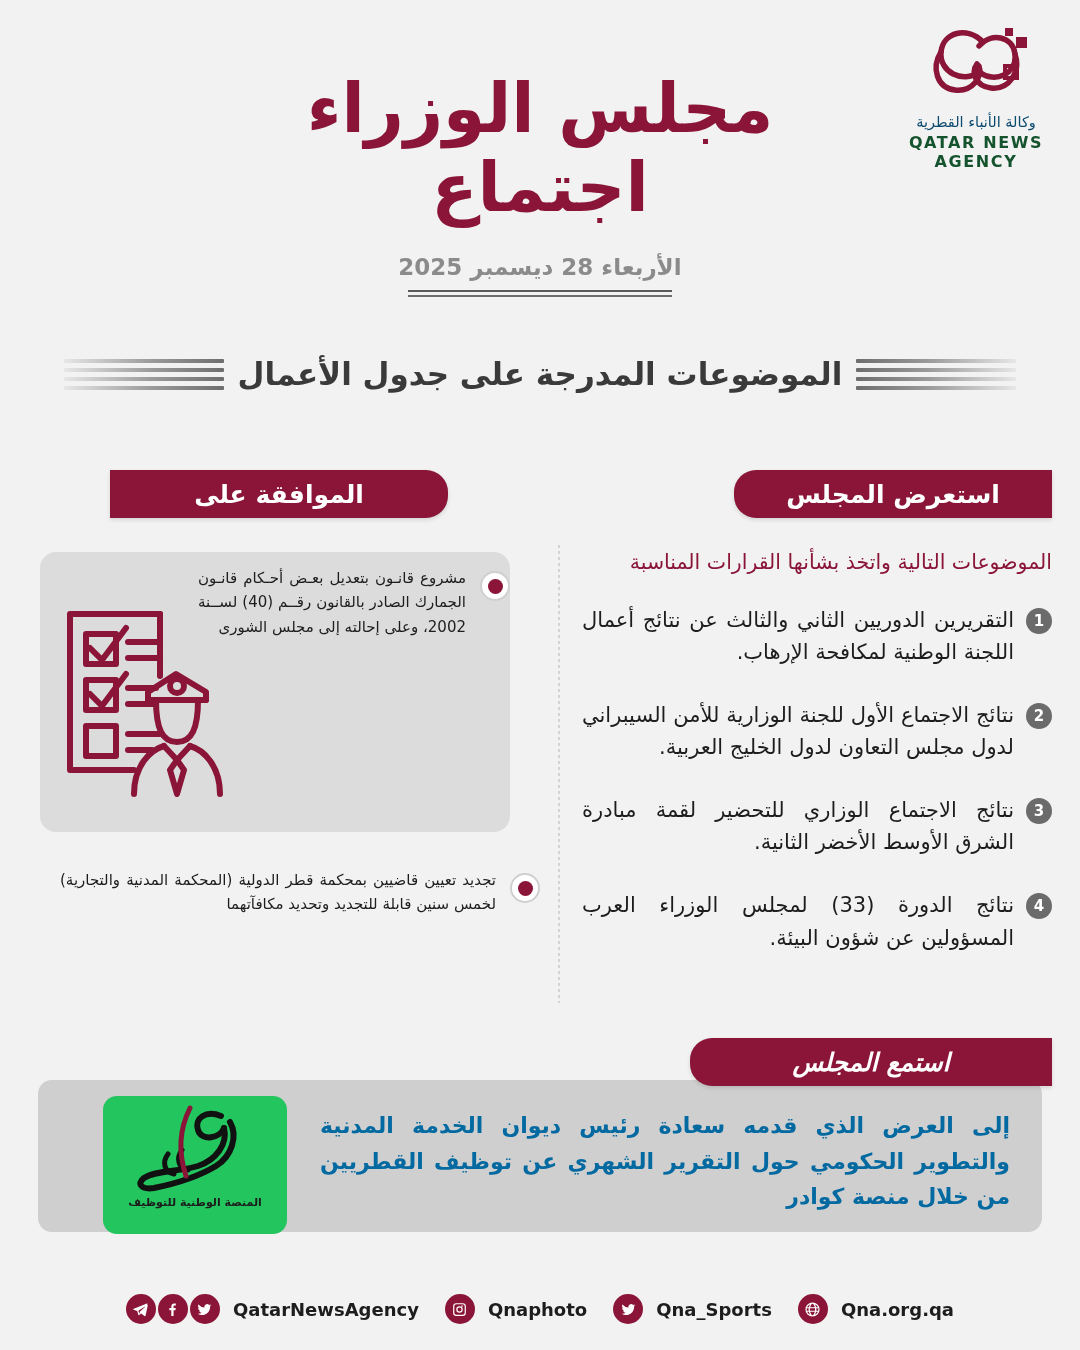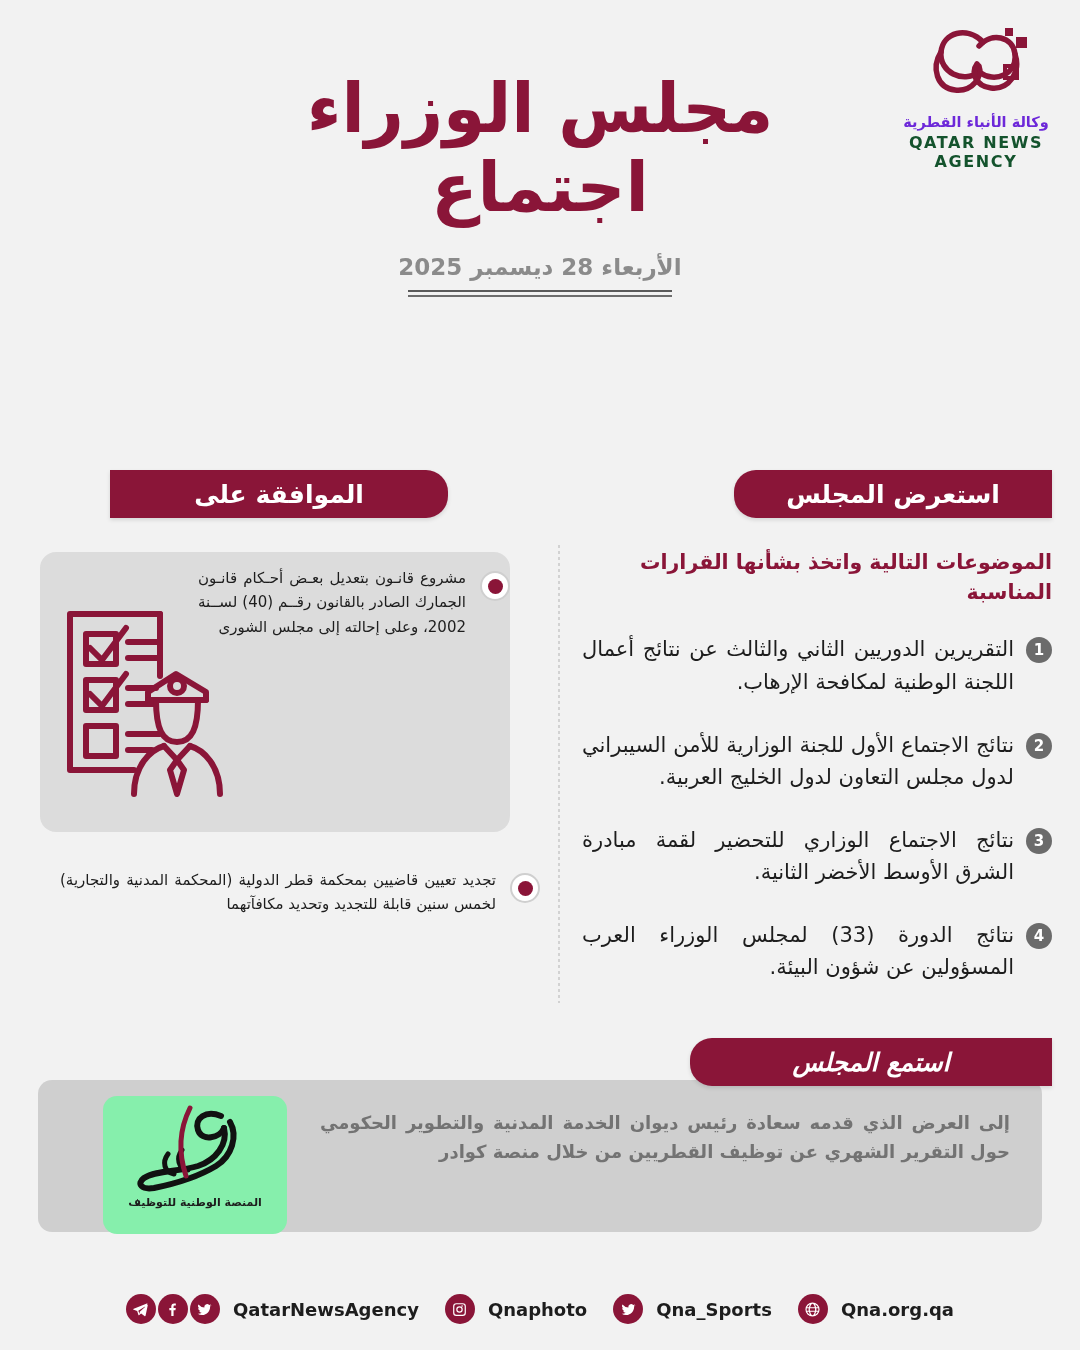--- a/index.html
+++ b/index.html
@@ -8,21 +8,21 @@
     background:#f2f2f2;
     font-family:"DejaVu Sans","Liberation Sans",sans-serif;
     position:relative;overflow:hidden;
     -webkit-font-smoothing:antialiased;
   }
   .stage{position:absolute;inset:0;}
 
   
   .qna-logo{position:absolute;top:22px;right:24px;width:160px;text-align:center;}
   .qna-mark{width:110px;height:88px;margin:0 auto;display:block;}
-  .qna-ar{font-size:14.5px;font-weight:bold;color:#6d28d9;letter-spacing:.5px;margin-top:4px;}
+  .qna-ar{font-size:14.5px;font-weight:normal;color:#0c4a6e;letter-spacing:.5px;margin-top:4px;}
   .qna-en{font-size:16px;font-weight:bold;color:#14532d;letter-spacing:1.6px;margin-top:3px;}
 
   
   .title-wrap{position:absolute;top:70px;left:0;right:0;text-align:center;}
   .title-line{
     font-size:68px;font-weight:bold;color:#8a1538;
     line-height:1.16;letter-spacing:-1px;
   }
   .date{
     margin-top:26px;font-size:23px;font-weight:bold;color:#8b8b8b;
@@ -58,21 +58,21 @@
 
   
   .v-divider{
     position:absolute;top:545px;right:520px;width:2px;height:458px;
     background:repeating-linear-gradient(to bottom,#d2d2d2 0 3px,transparent 3px 6px);
   }
 
   
   .right-col{position:absolute;top:548px;right:28px;width:470px;}
   .rc-head{
-    font-size:20.5px;font-weight:bold;color:#8a1538;line-height:1.45;
+    font-size:20.5px;font-weight:normal;color:#8a1538;line-height:1.45;
     margin-bottom:26px;
   }
   .rc-item{display:flex;align-items:flex-start;gap:12px;margin-bottom:30px;}
   .rc-num{
     flex:0 0 auto;width:26px;height:26px;border-radius:50%;
     background:#6b6b6b;color:#fff;font-size:15px;font-weight:bold;
     display:flex;align-items:center;justify-content:center;margin-top:4px;
   }
   .rc-text{
     font-size:21px;color:#1d1d1d;line-height:1.55;text-align:justify;flex:1;
@@ -95,29 +95,29 @@
   .item-judge{top:868px;right:540px;width:480px;}
   .customs-icon{position:absolute;top:600px;left:56px;width:190px;height:200px;}
 
   
   .bottom-panel{
     position:absolute;top:1080px;left:38px;width:1004px;height:152px;
     background:#cfcfcf;border-radius:14px;
   }
   .kawader-card{
     position:absolute;top:1096px;left:103px;width:184px;height:138px;
-    background:#86efac;border-radius:14px;overflow:hidden;
+    background:#22c55e;border-radius:14px;overflow:hidden;
   }
   .kawader-mark{display:block;margin:8px auto 0;width:150px;height:96px;}
   .kawader-cap{
     text-align:center;font-size:11px;font-weight:bold;color:#1d1d1d;margin-top:-4px;
   }
   .bottom-text{
     position:absolute;top:1108px;right:70px;width:690px;
-    font-size:18px;font-weight:bold;color:#737373;line-height:1.62;text-align:justify;margin-left:40px;
+    font-size:22px;font-weight:bold;color:#0369a1;line-height:1.62;text-align:justify;margin-left:40px;
   }
 
   
   .footer{
     position:absolute;bottom:26px;left:0;right:0;
     display:flex;align-items:center;justify-content:center;gap:0;
     direction:ltr;
   }
   .fgroup{display:flex;align-items:center;gap:7px;margin-right:26px;text-align:right;}
   .fgroup:last-child{margin-right:0;}
@@ -153,20 +153,35 @@
   <div class="title-wrap">
     <div class="title-line">مجلس الوزراء</div>
     <div class="title-line">اجتماع</div>
     <div class="date">الأربعاء 28 ديسمبر 2025</div>
     <div class="date-rules">
         <div></div>
         <div></div>
       </div>
   </div>
 
+  <div class="subtitle-row">
+    <div class="sub-lines left">
+      <span></span>
+        <span></span>
+        <span></span>
+        <span></span>
+    </div>
+    <div class="subtitle">الموضوعات المدرجة على جدول الأعمال</div>
+    <div class="sub-lines right">
+      <span></span>
+        <span></span>
+        <span></span>
+        <span></span>
+    </div>
+  </div>
 
   <div class="badge badge-left">الموافقة على</div>
   <div class="badge badge-right tl">استعرض المجلس</div>
 
   <div class="v-divider"></div>
 
   <div class="right-col">
     <div class="rc-head">الموضوعات التالية واتخذ بشأنها القرارات المناسبة</div>
 
     <div class="rc-item">

